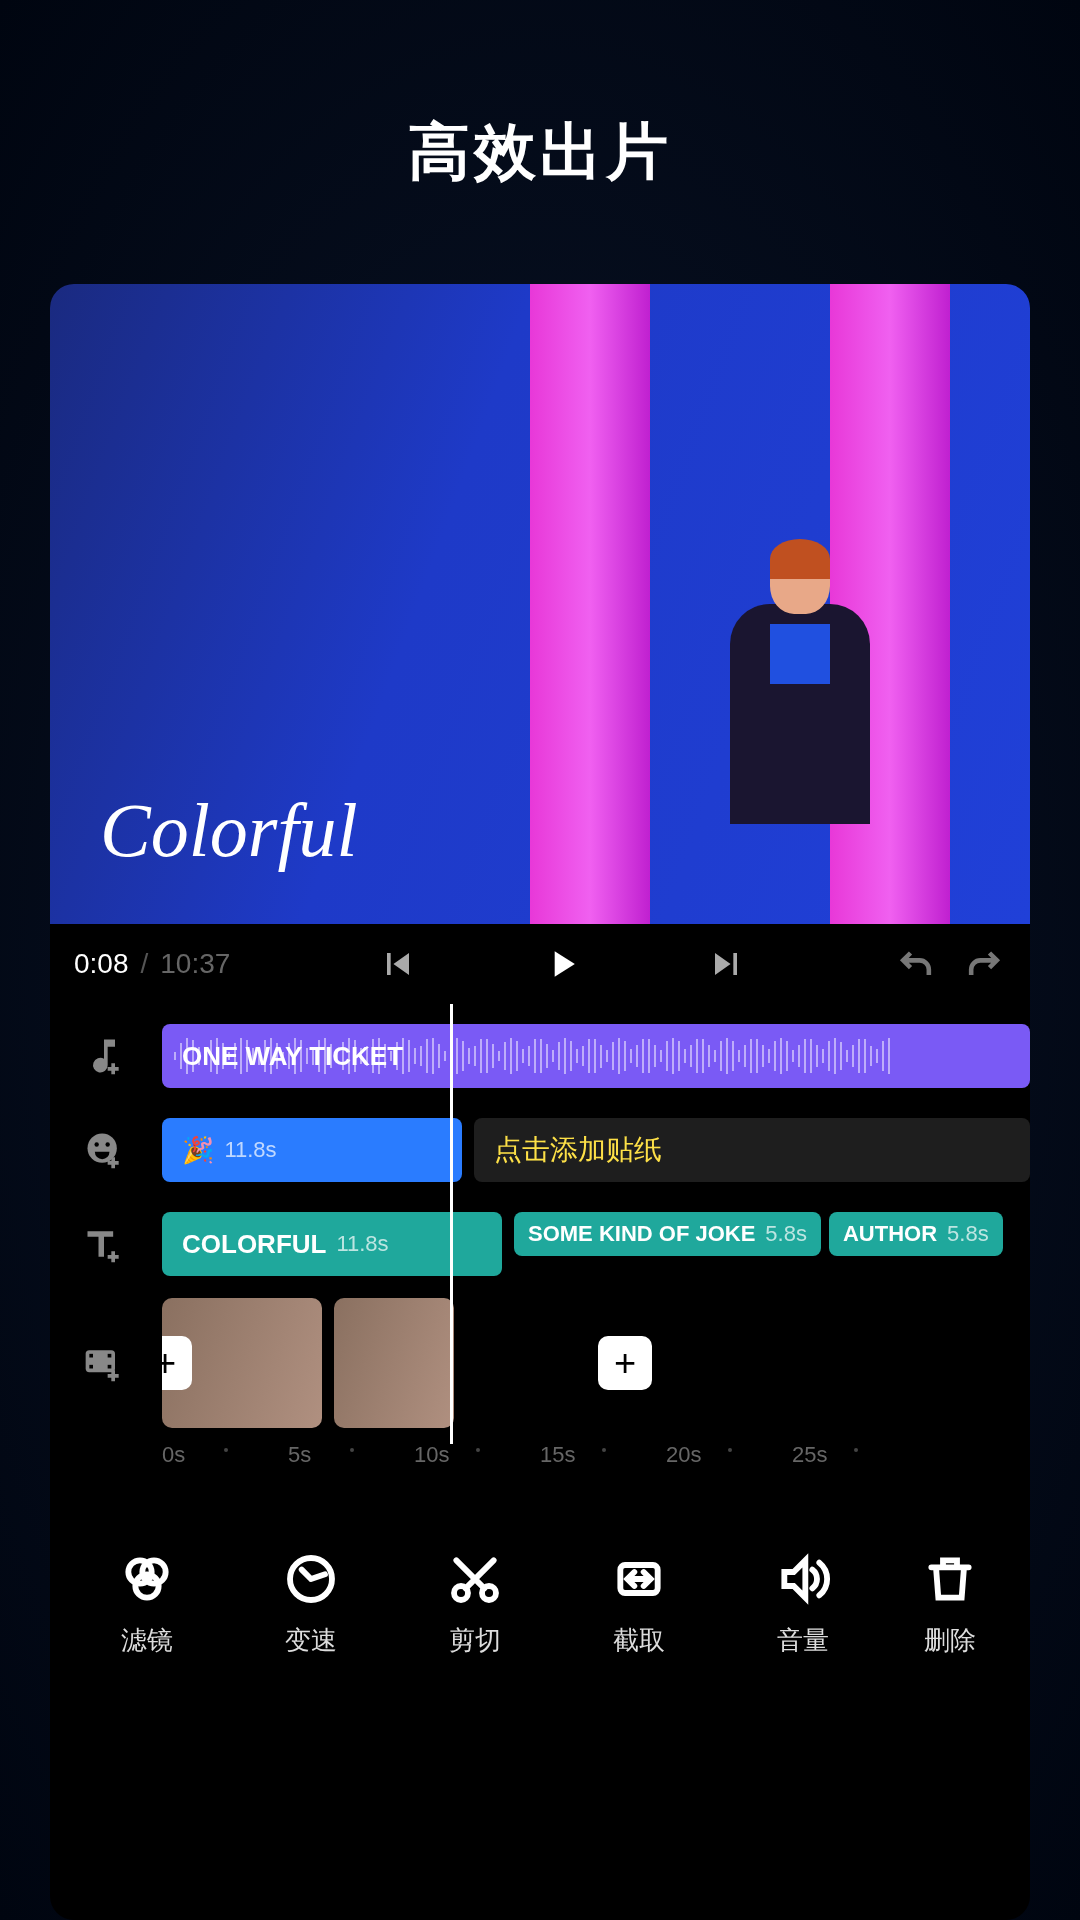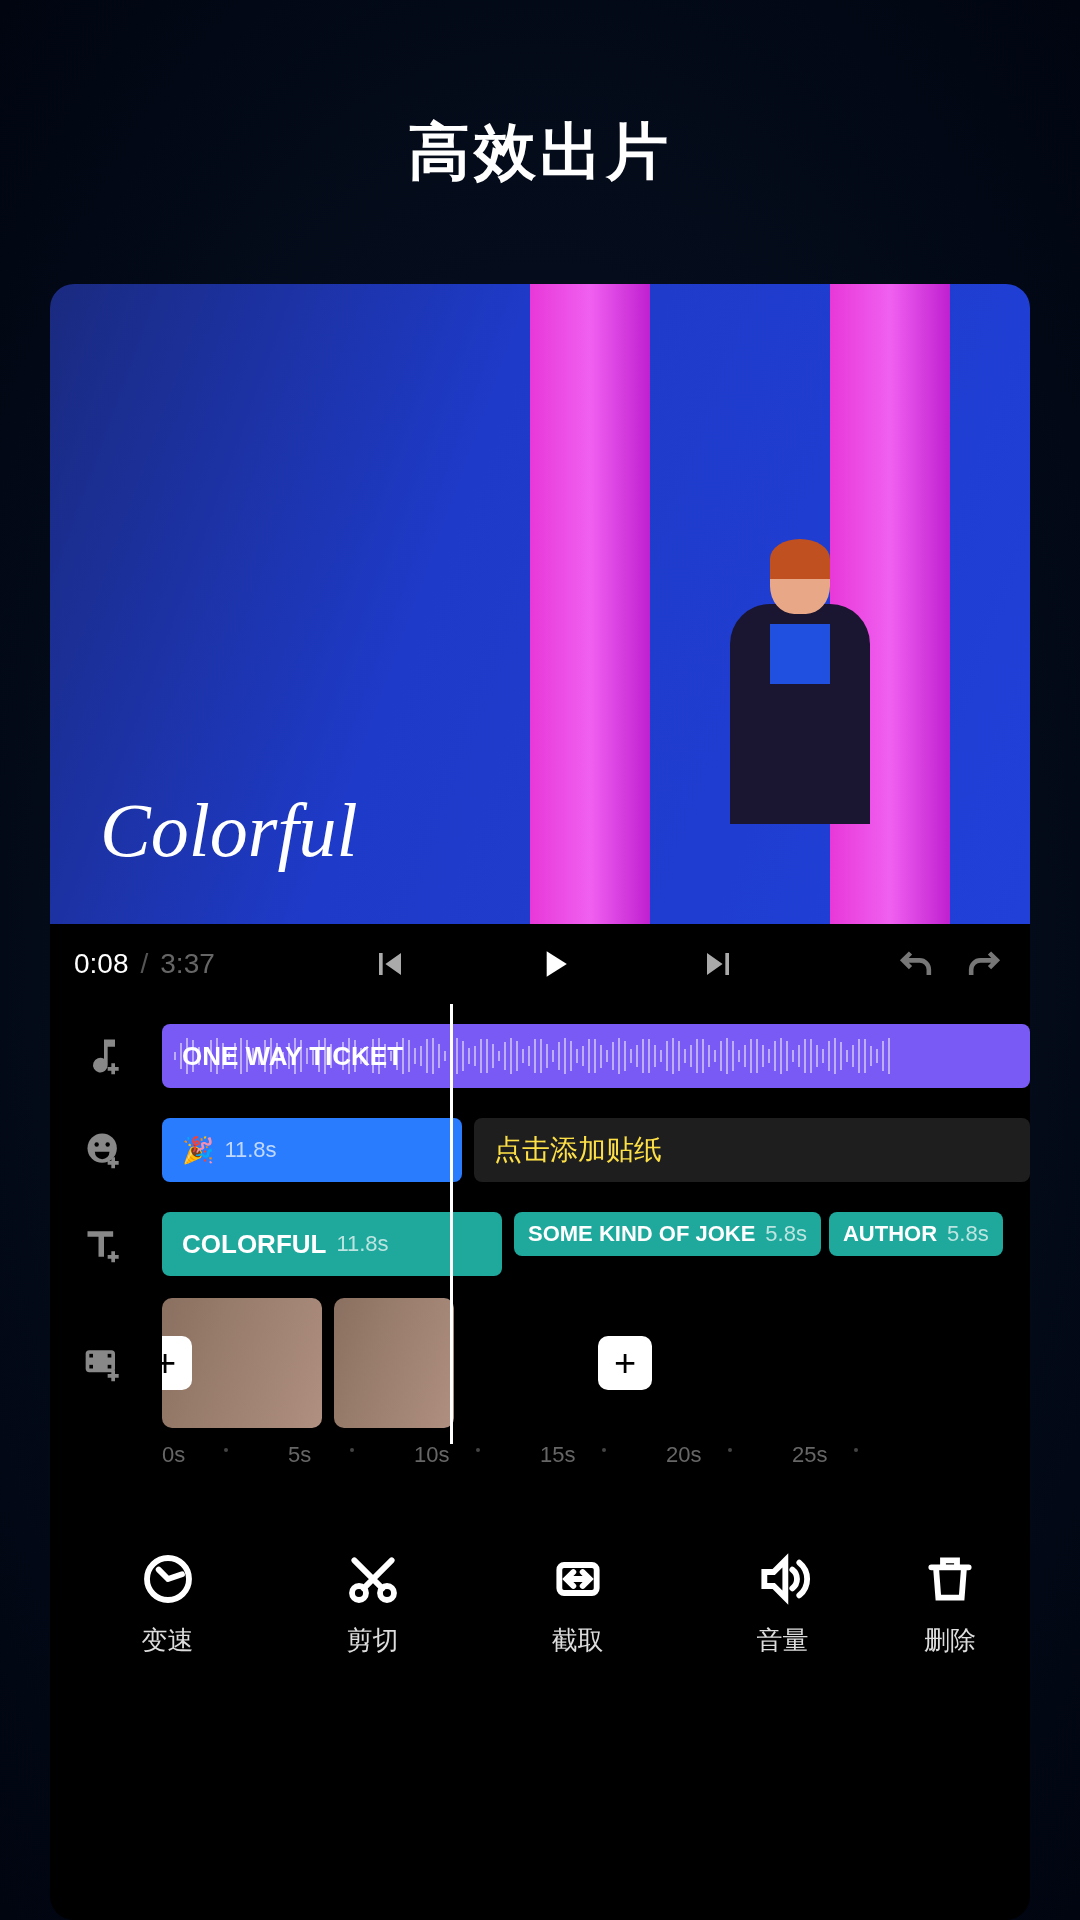--- a/index.html
+++ b/index.html
@@ -168,21 +168,21 @@
           <div class="shirt"></div>
           <div class="head"></div>
           <div class="hair"></div>
         </div>
       <div class="overlay-text">Colorful</div>
     </div>
 
     <div class="transport">
       <span class="time-current">0:08</span>
       <span class="time-sep">/</span>
-      <span class="time-total">3:37</span>
+      <span class="time-total">10:37</span>
       <div class="transport-center">
         <div class="icon-btn">
           <svg viewBox="0 0 24 24">
               <path fill="#aaa" d="M6 6h2v12H6zm3.5 6l8.5 6V6z"></path>
             </svg>
         </div>
         <div class="icon-btn">
           <svg viewBox="0 0 24 24">
               <path fill="#fff" d="M8 5v14l11-7z"></path>
             </svg>
@@ -421,20 +421,28 @@
           <div class="ruler-tick">10s</div>
           <div class="ruler-tick">15s</div>
           <div class="ruler-tick">20s</div>
           <div class="ruler-tick">25s</div>
         </div>
     </div>
 
     <div class="toolbar">
       <div class="tool">
         <svg viewBox="0 0 24 24">
+            <circle cx="9" cy="9" r="5"></circle>
+            <circle cx="15" cy="9" r="5"></circle>
+            <circle cx="12" cy="15" r="5"></circle>
+          </svg>
+        <span class="tool-label">滤镜</span>
+      </div>
+      <div class="tool">
+        <svg viewBox="0 0 24 24">
             <circle cx="12" cy="12" r="9"></circle>
             <path d="M12 12L8 8M12 12l6-2" stroke-linecap="round"></path>
           </svg>
         <span class="tool-label">变速</span>
       </div>
       <div class="tool">
         <svg viewBox="0 0 24 24">
             <circle cx="6" cy="18" r="3"></circle>
             <circle cx="18" cy="18" r="3"></circle>
             <path d="M8 16L20 4M16 16L4 4" stroke-linecap="round"></path>

